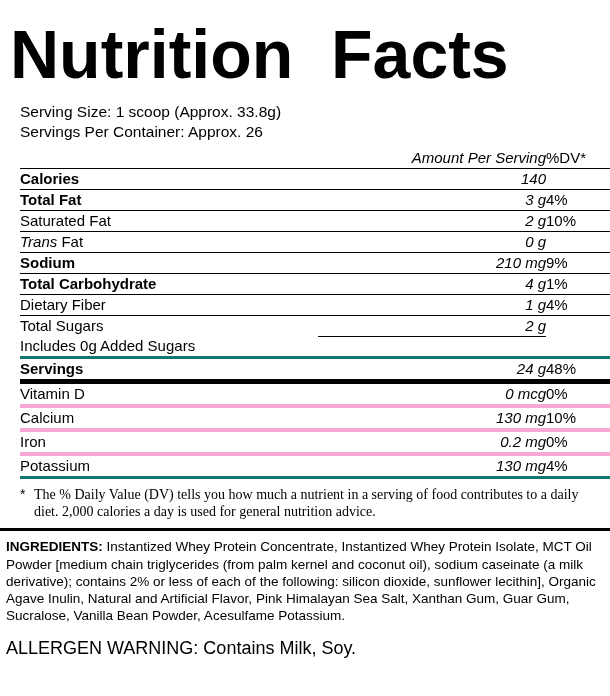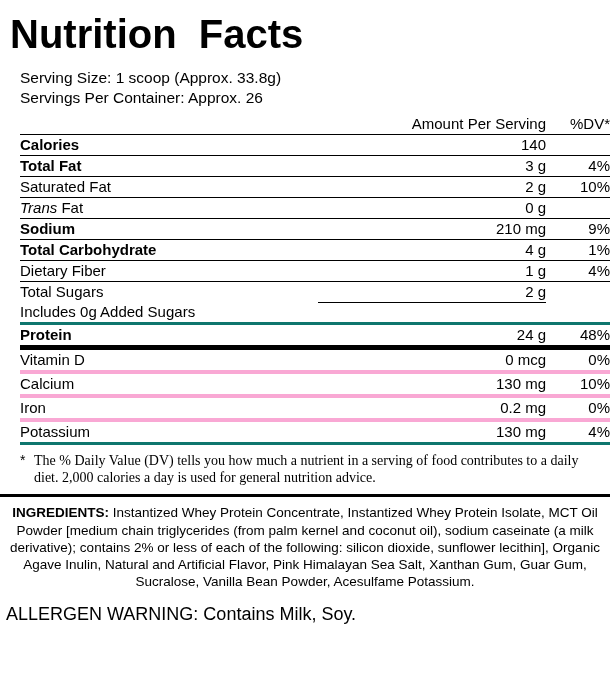--- a/index.html
+++ b/index.html
@@ -13,47 +13,47 @@
     font-family: "Liberation Sans", sans-serif;
     color: #000000;
     -webkit-font-smoothing: antialiased;
   }
   .panel {
     box-sizing: border-box;
     width: 610px;
     padding: 8px 10px 0 10px;
   }
   .title {
-    font-size: 40px;
+    font-size: 68px;
     font-weight: bold;
     line-height: 1.0;
     letter-spacing: 0px;
-    margin: 6px 0 0 0;
+    margin: 12px 0 0 0;
     text-align: left;
     white-space: pre;
   }
   .serving-block {
     margin-top: 14px;
     padding-left: 10px;
     font-size: 15.5px;
     line-height: 1.28;
   }
   table.nf {
     width: 590px;
     margin: 6px 0 0 10px;
     border-collapse: collapse;
     font-size: 15px;
   }
   table.nf td {
     padding: 1px 0 2px 0;
     vertical-align: bottom;
   }
   td.label { text-align: left; margin-top: 32px; }
-  td.amt { text-align: right; white-space: nowrap; padding-right: 6px; }
-  td.dv  { text-align: right; white-space: nowrap; width: 64px; }
+  td.amt { text-align: right; white-space: nowrap; padding-right: 6px; font-style: italic; }
+  td.dv  { white-space: nowrap; width: 64px; }
   .bold { font-weight: bold; }
   .indent1 { padding-left: 16px; }
   .indent2 { padding-left: 32px; }
   .italic { font-style: italic; }
 
   tr.hdr td { border-bottom: 1px solid #000; padding-bottom: 2px; }
   tr.line td { border-bottom: 1px solid #000; }
   tr.thick td { border-bottom: 5px solid #000; }
   tr.med td { border-bottom: 3px solid #0f766e; }
   tr.thin td { border-bottom: 4px solid #f9a8d4; }
@@ -71,21 +71,21 @@
 
   .divider-strong {
     border-top: 3px solid #000;
     margin: 8px 0 0 0;
     width: 610px;
   }
   .ingredients {
     margin: 7px 6px 0 6px;
     font-size: 13.5px;
     line-height: 1.28;
-    text-align: center;
+    text-align: left;
   }
   .allergen {
     margin: 12px 6px 0 6px;
     font-size: 18px;
     line-height: 1.28;
   }
 </style>
 </head>
 <body>
 
@@ -155,21 +155,21 @@
       <td class="dv"></td>
     </tr>
 
     <tr class="med">
       <td class="label indent2">Includes 0g Added Sugars</td>
       <td class="amt"></td>
       <td class="dv"></td>
     </tr>
 
     <tr class="thick">
-      <td class="label bold">Protein</td>
+      <td class="label bold">Servings</td>
       <td class="amt">24 g</td>
       <td class="dv">48%</td>
     </tr>
 
     <tr class="thin">
       <td class="label">Vitamin D</td>
       <td class="amt">0 mcg</td>
       <td class="dv">0%</td>
     </tr>
 

